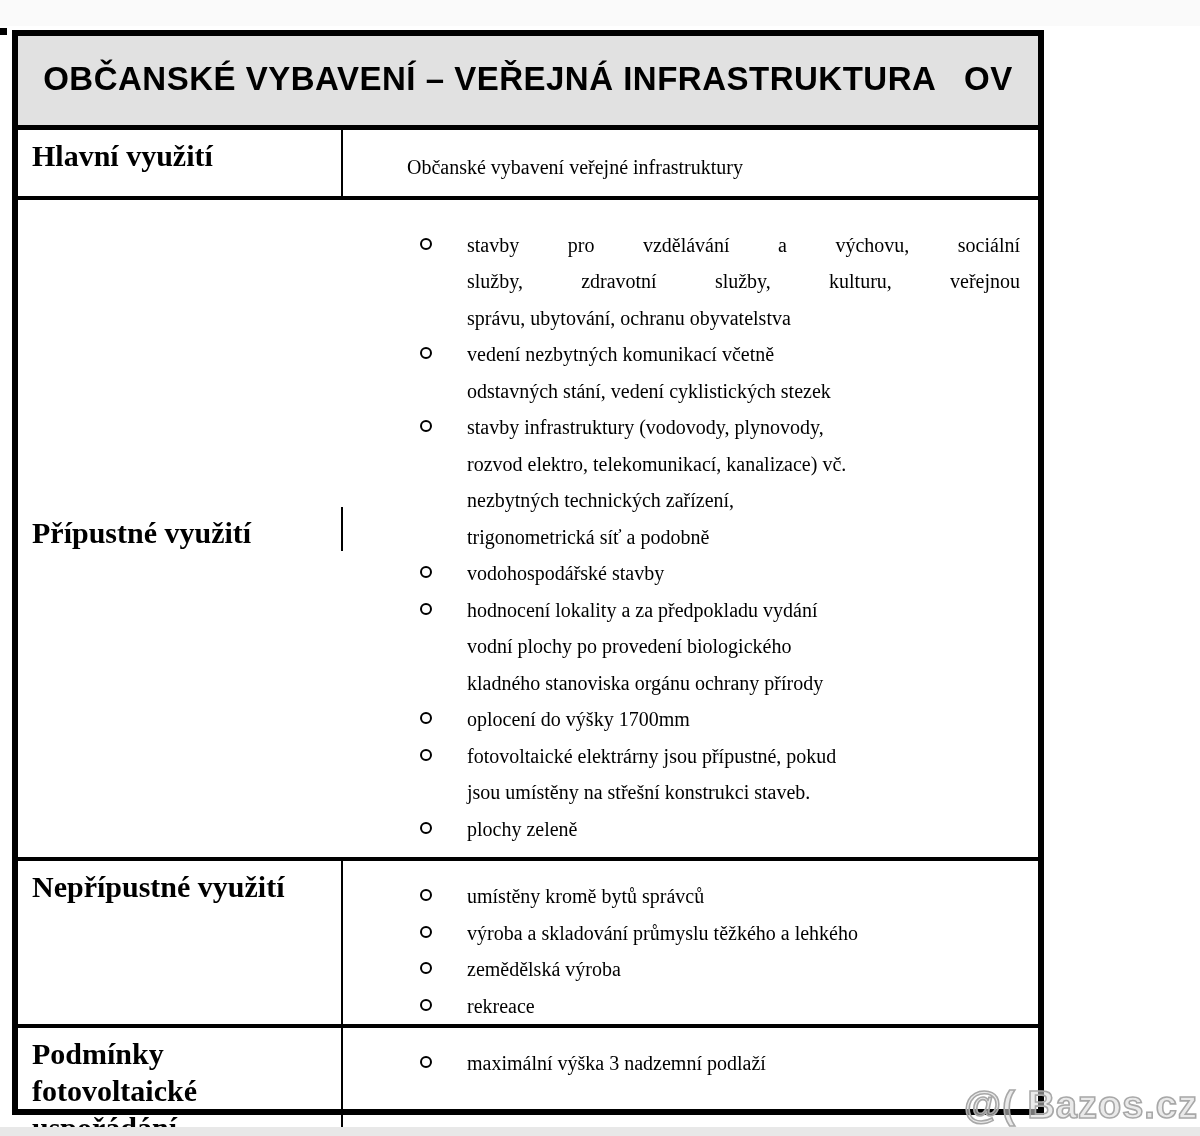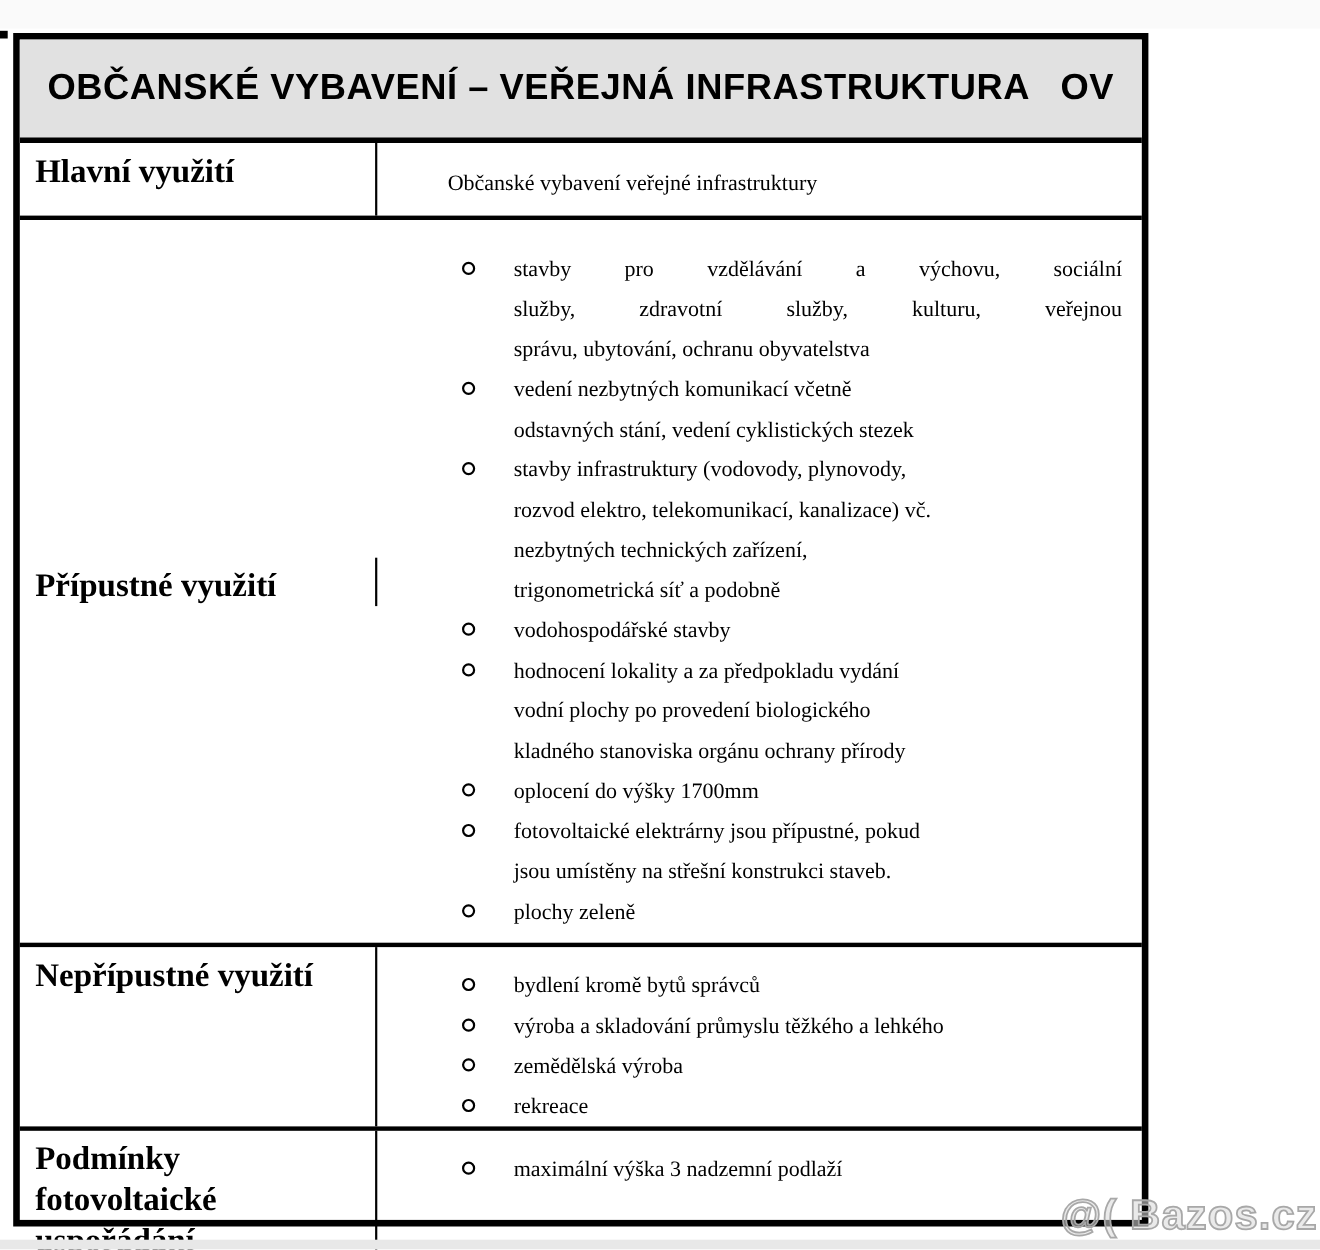--- a/index.html
+++ b/index.html
@@ -168,21 +168,21 @@
           </div>
         </div>
   </div>
 
   <div class="row row-2">
     <div class="row-label">Nepřípustné využití</div>
     <div class="row-content">
           <div class="bullet-item">
             <span class="bullet-circle"></span>
             <div>
-              <div class="line">bydlení kromě bytů správců</div>
+              <div class="line">umístěny kromě bytů správců</div>
             </div>
           </div>
           <div class="bullet-item">
             <span class="bullet-circle"></span>
             <div>
               <div class="line">výroba a skladování průmyslu těžkého a lehkého</div>
             </div>
           </div>
           <div class="bullet-item">
             <span class="bullet-circle"></span>

